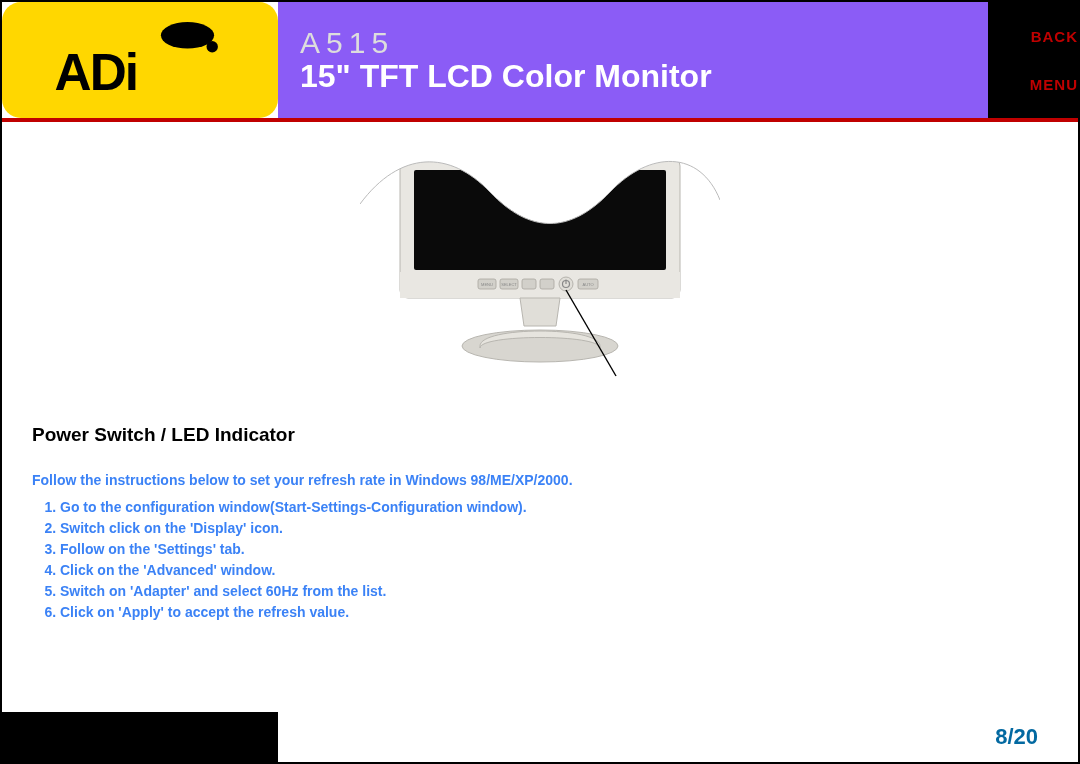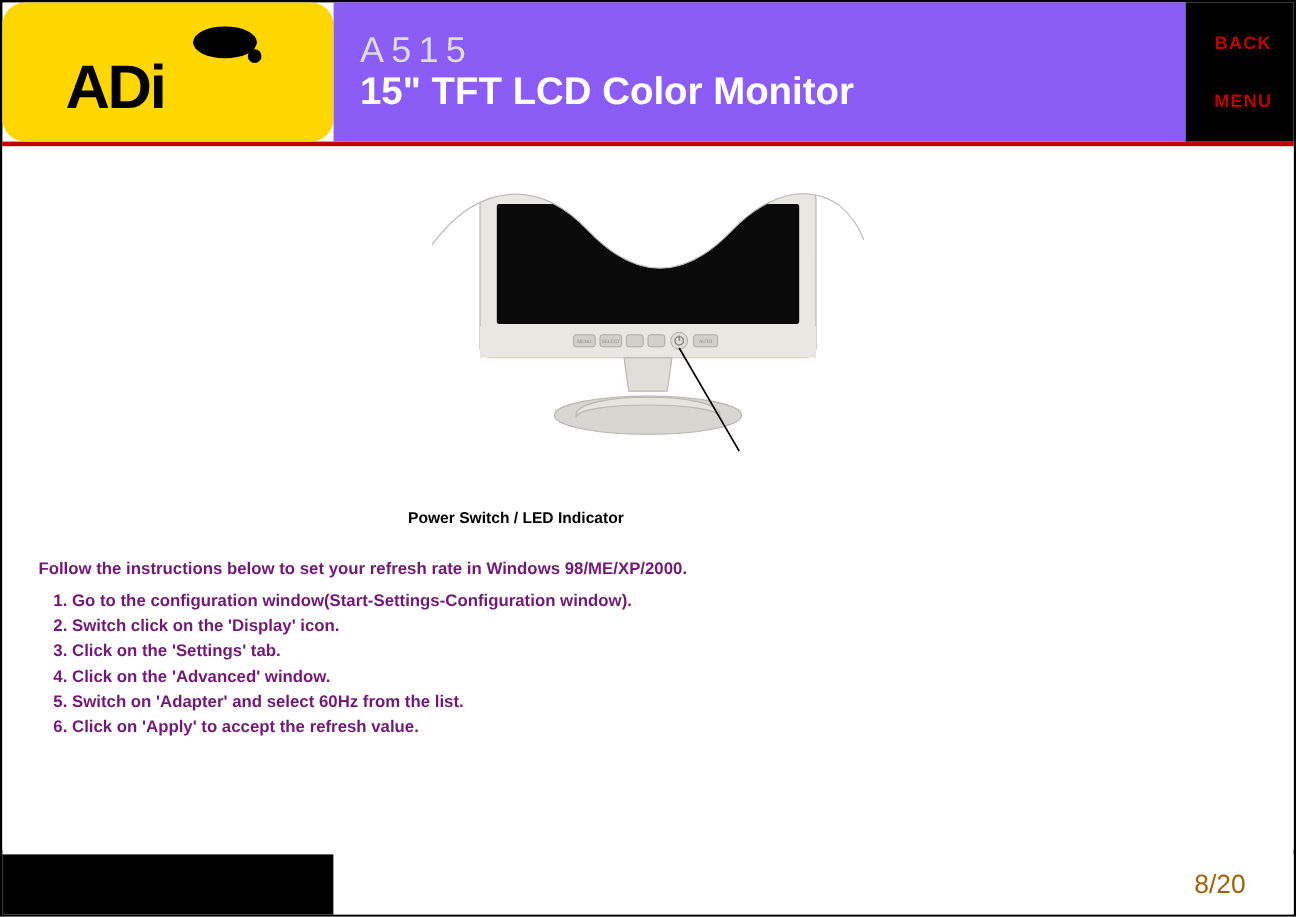--- a/index.html
+++ b/index.html
@@ -54,21 +54,21 @@
   }
   .nav-box {
     width: 90px;
     background: #000;
     color: #c00000;
     font-weight: 700;
     font-size: 15px;
     display: flex;
     flex-direction: column;
     justify-content: space-around;
-    align-items: center;
+    align-items: flex-end;
     padding: 10px 0 10px 6px;
     letter-spacing: 1px;
   }
   .nav-link { cursor: pointer; font-family: Verdana, Arial, sans-serif; }
 
   .body-row {
     display: flex;
     height: calc(100% - 124px - 50px);
   }
   .sidebar {
@@ -93,33 +93,32 @@
   .illus-wrap {
     flex: 0 0 auto;
     height: 280px;
     display: flex;
     align-items: flex-start;
     justify-content: center;
     position: relative;
   }
   .illus-wrap svg { width: 360px; height: 250px; }
   .callout-label {
-    font-size: 13px;
+    font-size: 19px;
     font-weight: 700;
     color: #000;
     text-align: left;
     margin-top: 4px;
-    margin-left: 308px;
   }
 
   .instructions {
     margin-top: 24px;
     font-size: 14px;
     font-weight: 700;
-    color: #701a75;
+    color: #3b82f6;
     line-height: 1.5;
   }
   .instructions .intro { margin-bottom: 6px; }
   .instructions ol {
     margin-left: 28px;
     padding-left: 0;
   }
   .instructions li { margin-bottom: 0; }
 
   .footer {
@@ -137,22 +136,22 @@
   .footer-right {
     flex: 1;
     background: #fff;
     display: flex;
     align-items: center;
     justify-content: flex-end;
     padding-right: 40px;
   }
   .page-num {
     font-size: 22px;
-    font-weight: 400;
-    color: #a16207;
+    font-weight: 700;
+    color: #0369a1;
   }
 </style>
 </head>
 <body>
 
 <div class="page">
 
   <div class="top-row">
     <div class="logo-box">
       <svg viewBox="0 0 200 80">
@@ -219,21 +218,21 @@
           <path d="M0,64 C40,10 90,10 130,52 C170,94 210,94 250,52 C290,10 340,10 360,60" fill="none" stroke="#bbb" stroke-width="1"></path>
         </svg>
       </div>
       <div class="callout-label">Power Switch / LED Indicator</div>
 
       <div class="instructions">
         <div class="intro">Follow the instructions below to set your refresh rate in Windows 98/ME/XP/2000.</div>
         <ol>
           <li>Go to the configuration window(Start-Settings-Configuration window).</li>
           <li>Switch click on the 'Display' icon.</li>
-          <li>Click on the 'Settings' tab.</li>
+          <li>Follow on the 'Settings' tab.</li>
           <li>Click on the 'Advanced' window.</li>
           <li>Switch on 'Adapter' and select 60Hz from the list.</li>
           <li>Click on 'Apply' to accept the refresh value.</li>
         </ol>
       </div>
     </div>
   </div>
 
   <div class="footer">
     <div class="footer-left"></div>

